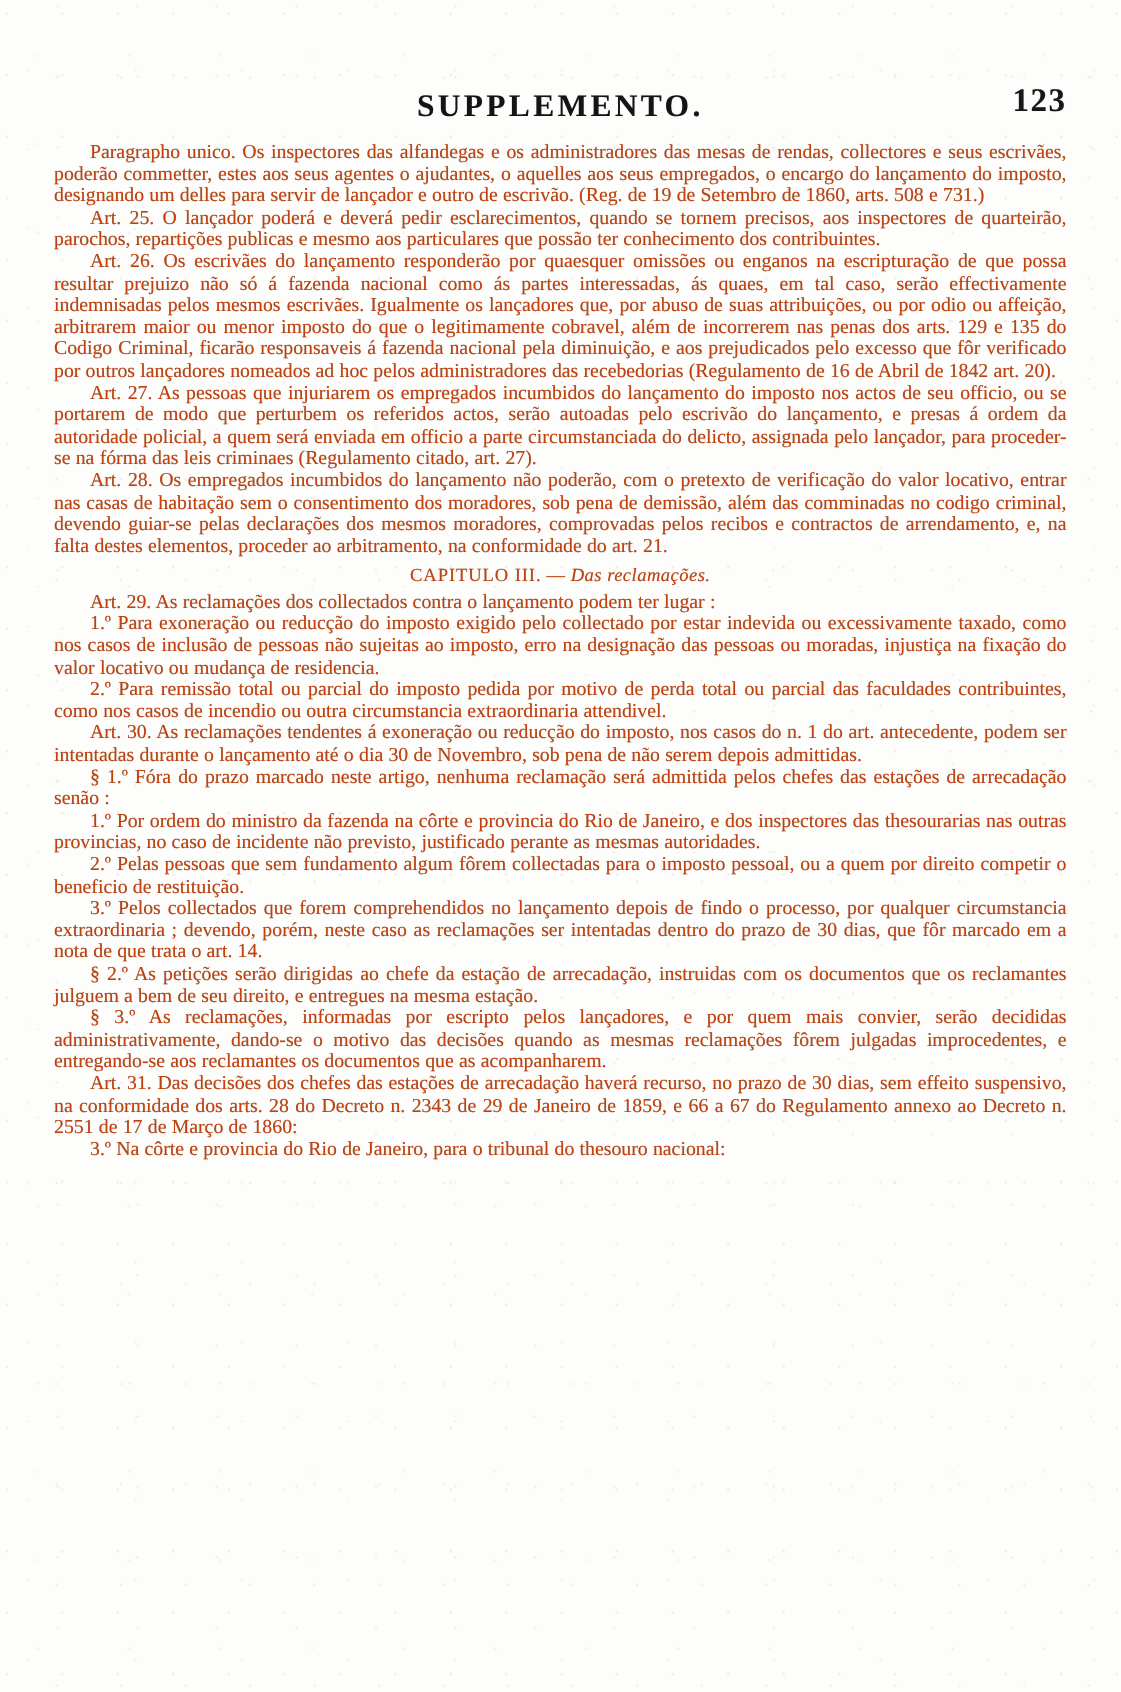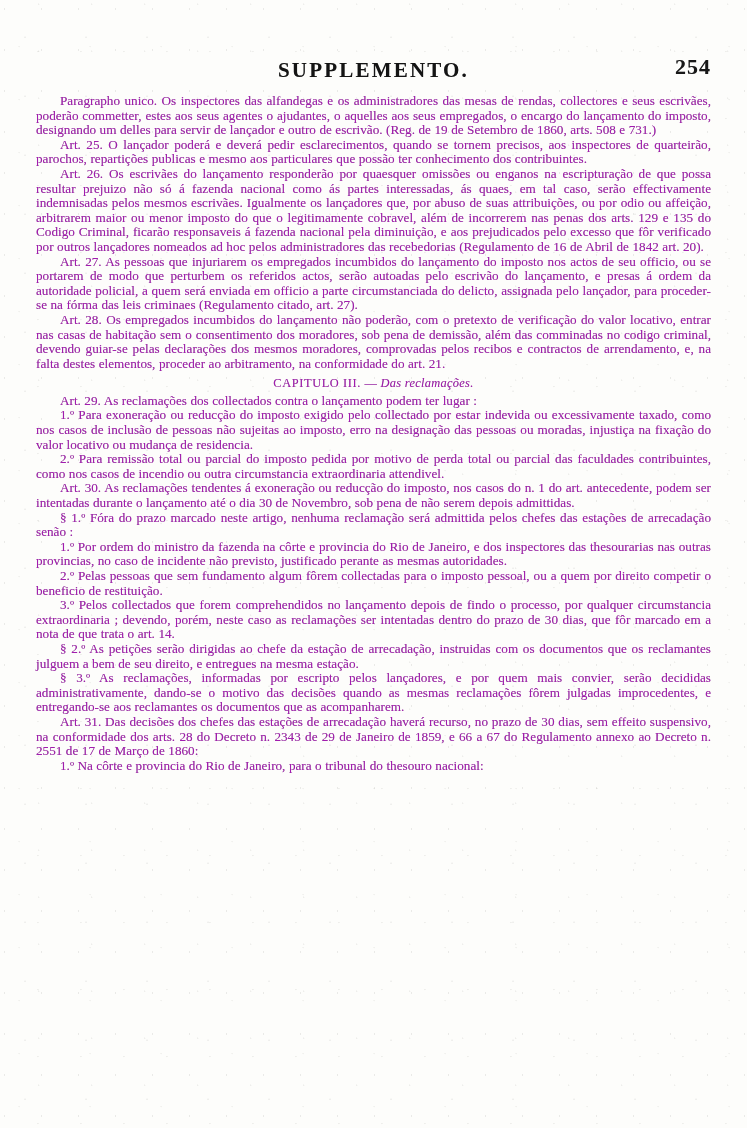--- a/index.html
+++ b/index.html
@@ -59,21 +59,21 @@
     font-weight: bold;
     font-size: 22px;
     letter-spacing: 1px;
     color: #181818;
   }
   .body-text {
     margin-top: 4px;
     font-size: 13.2px;
     line-height: 14.6px;
     text-align: justify;
-    color: #a21caf;
+    color: #c2410c;
   }
   .para {
     margin: 0 0 0 0;
     text-indent: 24px;
     text-align: justify;
     -webkit-hyphens: none;
     hyphens: none;
     word-spacing: 0.2px;
   }
   .chapter-head {
@@ -99,21 +99,21 @@
 </head>
 <body>
 
 <div class="page">
   <div class="speckle"></div>
 
   <div class="content">
 
     <div class="header-row">
       <div class="doc-title">SUPPLEMENTO.</div>
-      <div class="page-number">254</div>
+      <div class="page-number">123</div>
     </div>
 
     <div class="body-text">
 
       <p class="para">Paragrapho unico. Os inspectores das alfandegas e os administradores das mesas de rendas, collectores e seus escrivães, poderão commetter, estes aos seus agentes o ajudantes, o aquelles aos seus empregados, o encargo do lançamento do imposto, designando um delles para servir de lançador e outro de escrivão. (Reg. de 19 de Setembro de 1860, arts. 508 e 731.)</p>
       <p class="para">Art. 25. O lançador poderá e deverá pedir esclarecimentos, quando se tornem precisos, aos inspectores de quarteirão, parochos, repartições publicas e mesmo aos particulares que possão ter conhecimento dos contribuintes.</p>
       <p class="para">Art. 26. Os escrivães do lançamento responderão por quaesquer omissões ou enganos na escripturação de que possa resultar prejuizo não só á fazenda nacional como ás partes interessadas, ás quaes, em tal caso, serão effectivamente indemnisadas pelos mesmos escrivães. Igualmente os lançadores que, por abuso de suas attribuições, ou por odio ou affeição, arbitrarem maior ou menor imposto do que o legitimamente cobravel, além de incorrerem nas penas dos arts. 129 e 135 do Codigo Criminal, ficarão responsaveis á fazenda nacional pela diminuição, e aos prejudicados pelo excesso que fôr verificado por outros lançadores nomeados ad hoc pelos administradores das recebedorias (Regulamento de 16 de Abril de 1842 art. 20).</p>
       <p class="para">Art. 27. As pessoas que injuriarem os empregados incumbidos do lançamento do imposto nos actos de seu officio, ou se portarem de modo que perturbem os referidos actos, serão autoadas pelo escrivão do lançamento, e presas á ordem da autoridade policial, a quem será enviada em officio a parte circumstanciada do delicto, assignada pelo lançador, para proceder-se na fórma das leis criminaes (Regulamento citado, art. 27).</p>
       <p class="para">Art. 28. Os empregados incumbidos do lançamento não poderão, com o pretexto de verificação do valor locativo, entrar nas casas de habitação sem o consentimento dos moradores, sob pena de demissão, além das comminadas no codigo criminal, devendo guiar-se pelas declarações dos mesmos moradores, comprovadas pelos recibos e contractos de arrendamento, e, na falta destes elementos, proceder ao arbitramento, na conformidade do art. 21.</p>
 
@@ -125,17 +125,17 @@
       <p class="para">1.º Para exoneração ou reducção do imposto exigido pelo collectado por estar indevida ou excessivamente taxado, como nos casos de inclusão de pessoas não sujeitas ao imposto, erro na designação das pessoas ou moradas, injustiça na fixação do valor locativo ou mudança de residencia.</p>
       <p class="para">2.º Para remissão total ou parcial do imposto pedida por motivo de perda total ou parcial das faculdades contribuintes, como nos casos de incendio ou outra circumstancia extraordinaria attendivel.</p>
       <p class="para">Art. 30. As reclamações tendentes á exoneração ou reducção do imposto, nos casos do n. 1 do art. antecedente, podem ser intentadas durante o lançamento até o dia 30 de Novembro, sob pena de não serem depois admittidas.</p>
       <p class="para">§ 1.º Fóra do prazo marcado neste artigo, nenhuma reclamação será admittida pelos chefes das estações de arrecadação senão :</p>
       <p class="para">1.º Por ordem do ministro da fazenda na côrte e provincia do Rio de Janeiro, e dos inspectores das thesourarias nas outras provincias, no caso de incidente não previsto, justificado perante as mesmas autoridades.</p>
       <p class="para">2.º Pelas pessoas que sem fundamento algum fôrem collectadas para o imposto pessoal, ou a quem por direito competir o beneficio de restituição.</p>
       <p class="para">3.º Pelos collectados que forem comprehendidos no lançamento depois de findo o processo, por qualquer circumstancia extraordinaria ; devendo, porém, neste caso as reclamações ser intentadas dentro do prazo de 30 dias, que fôr marcado em a nota de que trata o art. 14.</p>
       <p class="para">§ 2.º As petições serão dirigidas ao chefe da estação de arrecadação, instruidas com os documentos que os reclamantes julguem a bem de seu direito, e entregues na mesma estação.</p>
       <p class="para">§ 3.º As reclamações, informadas por escripto pelos lançadores, e por quem mais convier, serão decididas administrativamente, dando-se o motivo das decisões quando as mesmas reclamações fôrem julgadas improcedentes, e entregando-se aos reclamantes os documentos que as acompanharem.</p>
       <p class="para">Art. 31. Das decisões dos chefes das estações de arrecadação haverá recurso, no prazo de 30 dias, sem effeito suspensivo, na conformidade dos arts. 28 do Decreto n. 2343 de 29 de Janeiro de 1859, e 66 a 67 do Regulamento annexo ao Decreto n. 2551 de 17 de Março de 1860:</p>
-      <p class="para">1.º Na côrte e provincia do Rio de Janeiro, para o tribunal do thesouro nacional:</p>
+      <p class="para">3.º Na côrte e provincia do Rio de Janeiro, para o tribunal do thesouro nacional:</p>
 
     </div>
   </div>
 </div>
 
 </body></html>

